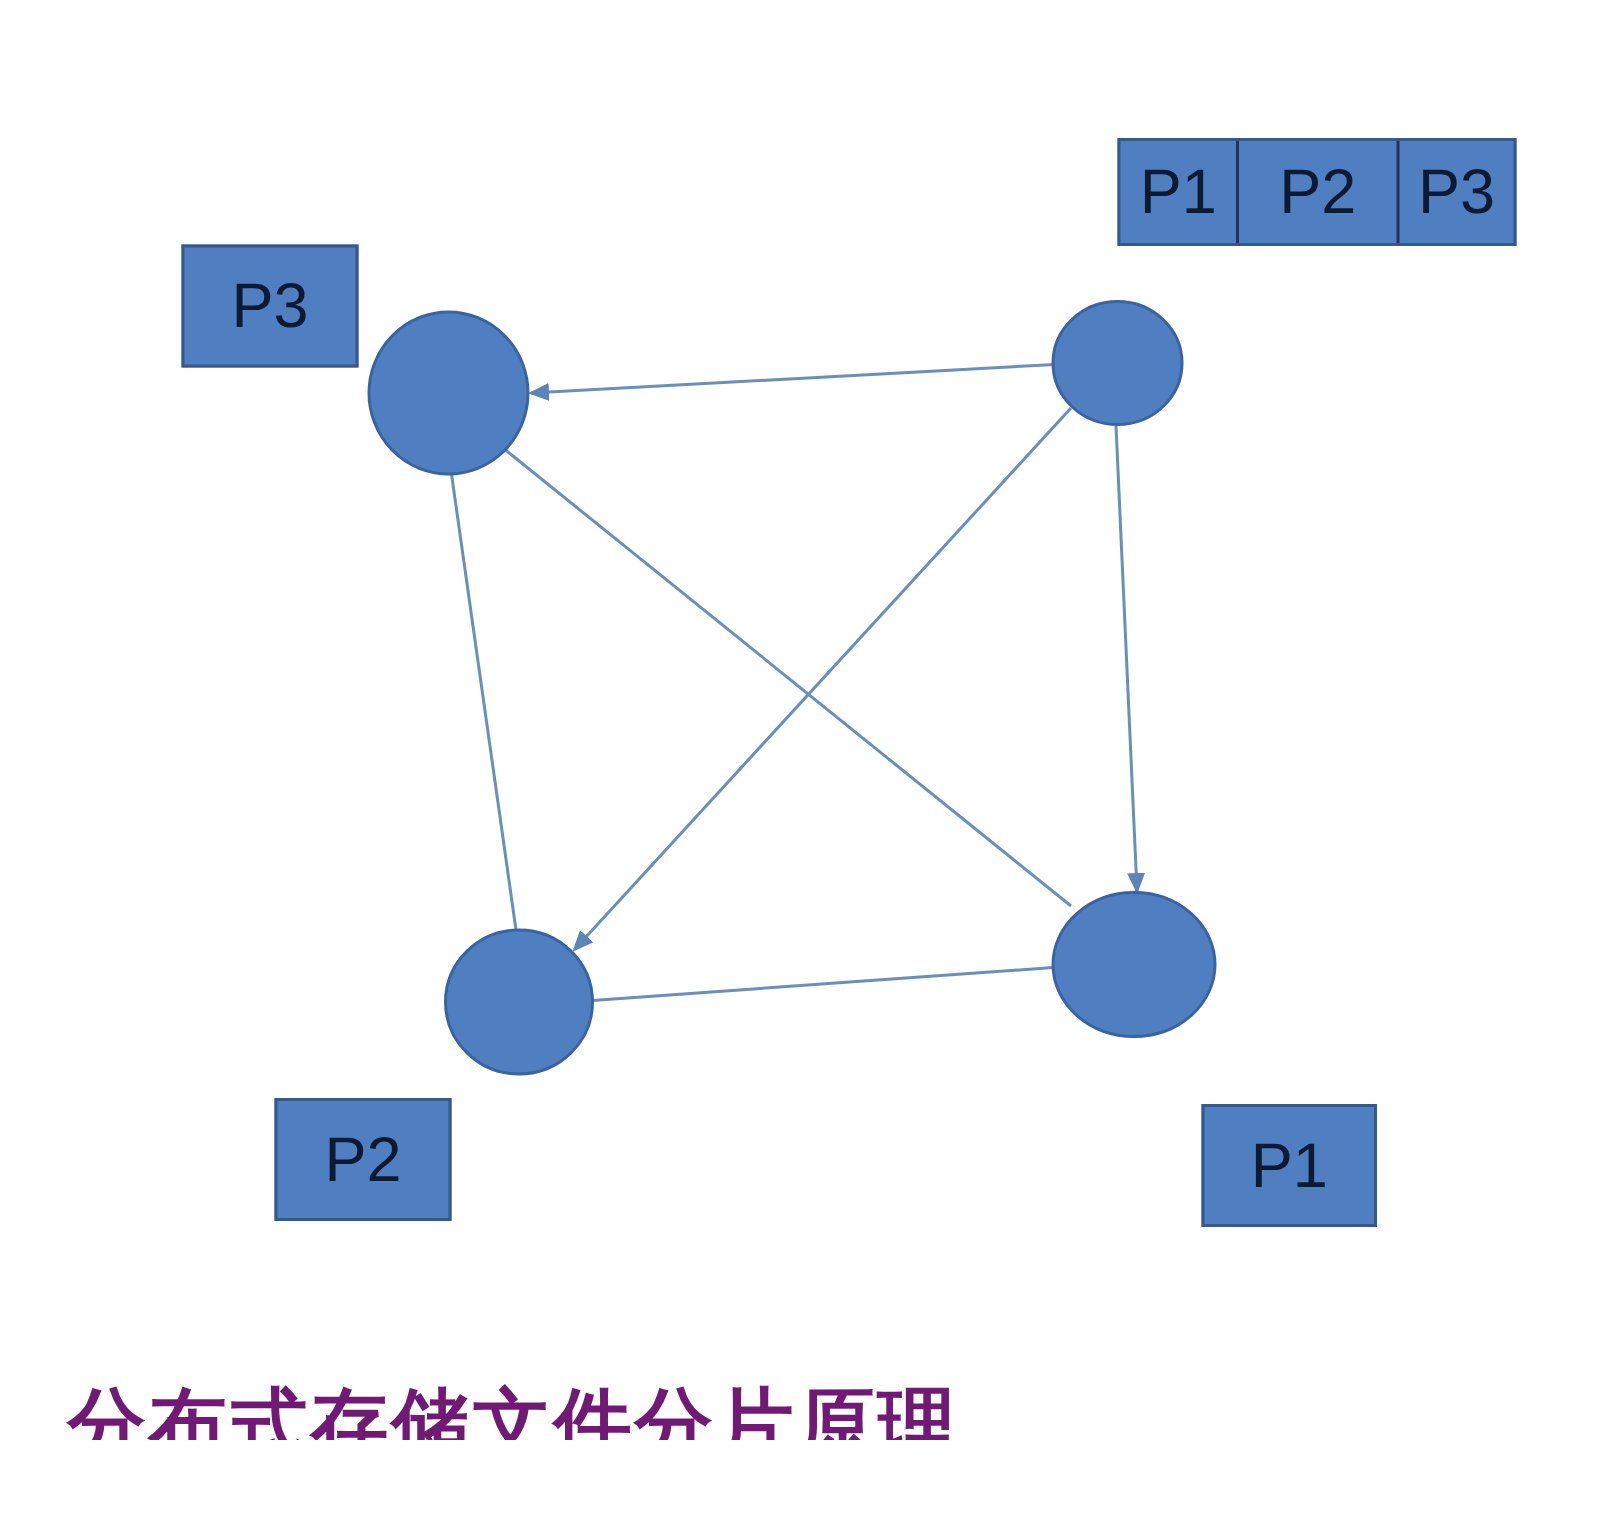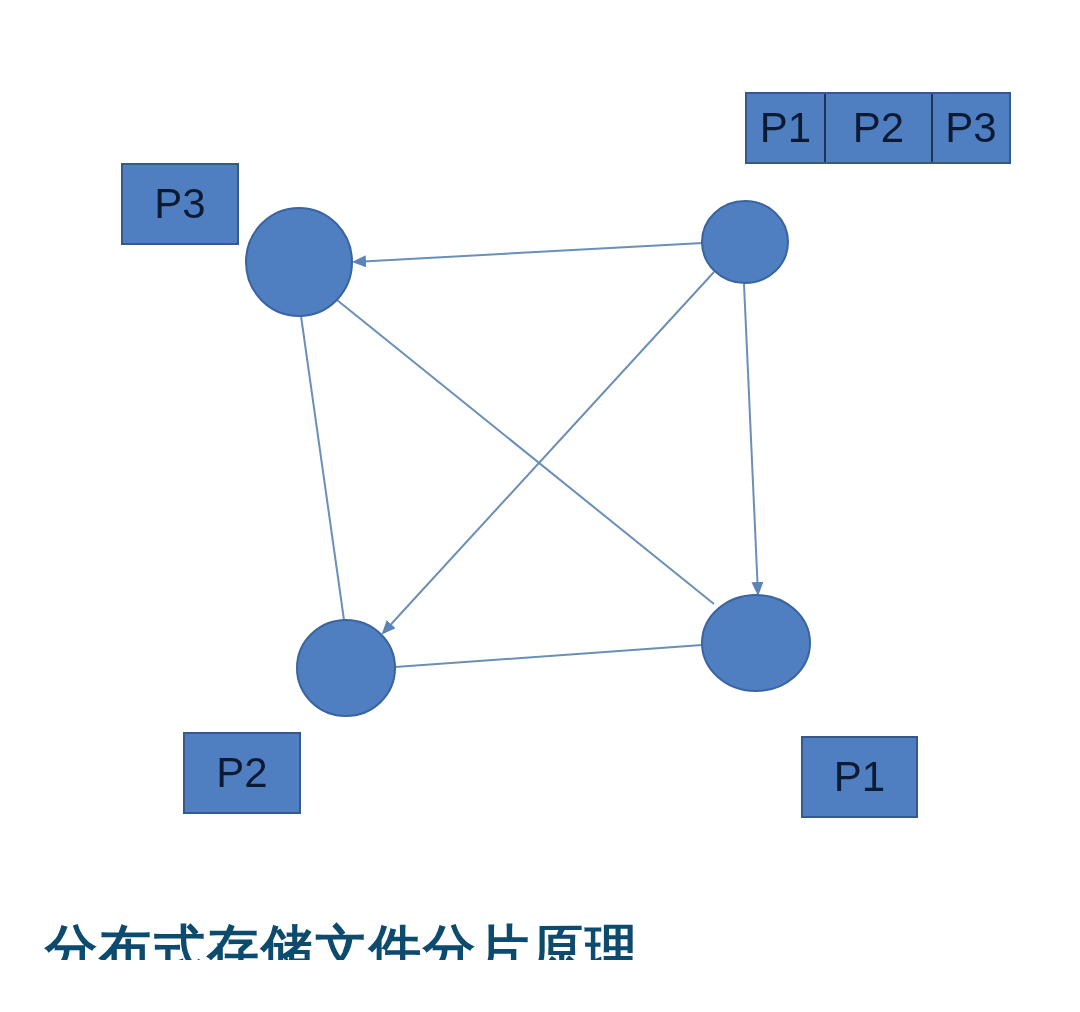--- a/index.html
+++ b/index.html
@@ -55,21 +55,21 @@
     .shard-group .cell + .cell {
       border-left: 2px solid #1f3558;
     }
     .caption {
       position: absolute;
       left: 45px;
       top: 915px;
       font-family: "DejaVu Sans", sans-serif;
       font-size: 52px;
       font-weight: bold;
-      color: #0c4a6e;
+      color: #701a75;
       letter-spacing: 2px;
       white-space: nowrap;
     }
   </style>
 </head>
 <body>
 
 <div class="canvas">
 
   <svg class="diagram-svg" viewBox="0 0 1080 1012">

